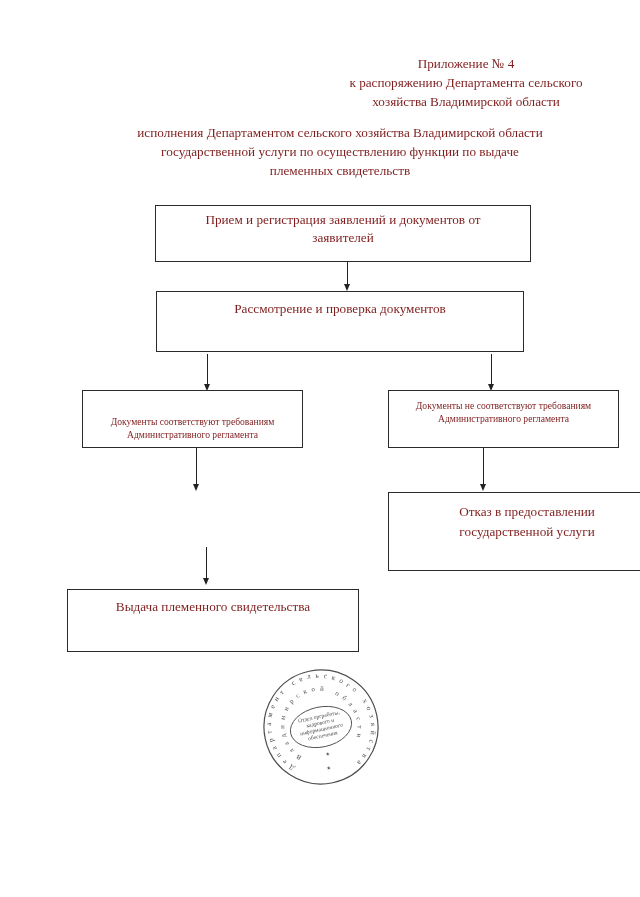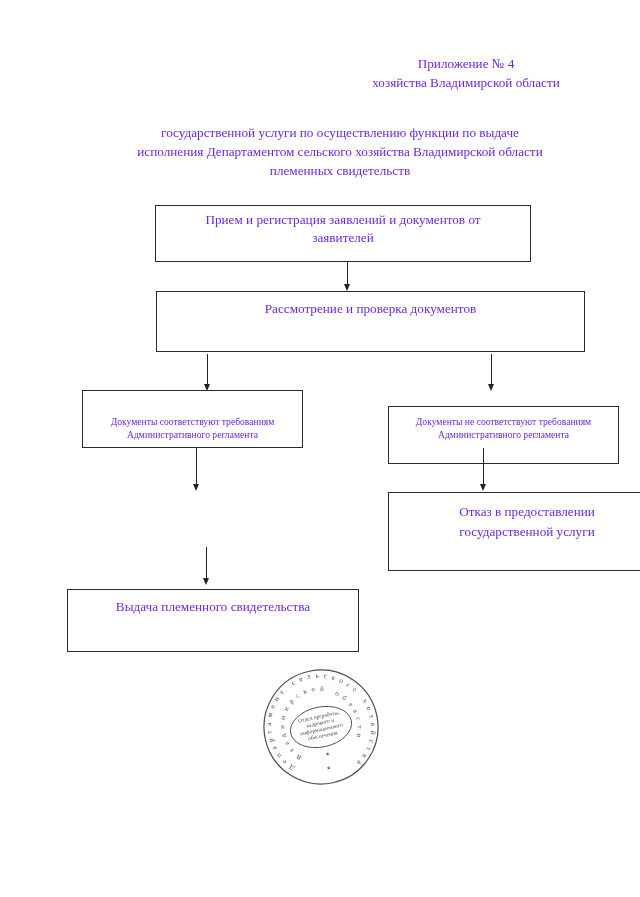--- a/index.html
+++ b/index.html
@@ -1,19 +1,19 @@
 <!DOCTYPE html>
 <html><head>
 <meta charset="utf-8">
 <style>
   html,body { margin:0; padding:0; background:#ffffff; }
   .page {
     position:relative; width:640px; height:897px; background:#ffffff;
     font-family:"Liberation Serif", "DejaVu Serif", serif;
-    color:#6d28d9; overflow:hidden;
+    color:#7f1d1d; overflow:hidden;
   }
   .hdr {
     position:absolute; left:300px; top:54px; width:332px;
     text-align:center; font-size:13.2px; line-height:19px;
   }
   .ttl {
     position:absolute; left:40px; top:123px; width:600px;
     text-align:center; font-size:13.2px; line-height:19px;
   }
   .fbox {
@@ -35,41 +35,42 @@
   .stamp svg { width:100%; height:100%; }
   .stamp text { font-family:"Liberation Serif", "DejaVu Serif", serif; fill:#4d4d4d; }
 </style>
 </head>
 <body>
 
 <div class="page">
 
   <div class="hdr">
     <div>Приложение № 4</div>
+    <div>к распоряжению Департамента сельского</div>
     <div>хозяйства Владимирской области</div>
   </div>
 
   <div class="ttl">
+    <div>исполнения Департаментом сельского хозяйства Владимирской области</div>
     <div>государственной услуги по осуществлению функции по выдаче</div>
-    <div>исполнения Департаментом сельского хозяйства Владимирской области</div>
     <div>племенных свидетельств</div>
   </div>
 
   <div class="fbox" style="left:155px; top:205px; width:376px; height:57px; padding:5px 30px 4px;">Прием и регистрация заявлений и документов от заявителей</div>
 
   <div class="arrow" style="left:343px; top:262px; height:29px;"></div>
 
-  <div class="fbox" style="left:156px; top:291px; width:429px; height:61px; padding:8px 20px 0;">Рассмотрение и проверка документов</div>
+  <div class="fbox" style="left:156px; top:291px; width:368px; height:61px; padding:8px 20px 0;">Рассмотрение и проверка документов</div>
 
   <div class="arrow" style="left:203px; top:354px; height:37px;"></div>
   <div class="arrow" style="left:487px; top:354px; height:37px;"></div>
 
   <div class="fbox small" style="left:82px; top:390px; width:221px; height:58px; padding:24px 14px 0;">Документы соответствуют требованиям Административного регламента</div>
 
-  <div class="fbox small" style="left:388px; top:390px; width:231px; height:58px; padding:8px 10px 0;margin-top:16px;">Документы не соответствуют требованиям Административного регламента</div>
+  <div class="fbox small" style="left:388px; top:390px; width:231px; height:58px; padding:8px 10px 0;">Документы не соответствуют требованиям Административного регламента</div>
 
   <div class="arrow" style="left:192px; top:448px; height:43px;"></div>
   <div class="arrow" style="left:479px; top:448px; height:43px;"></div>
 
 
   <div class="fbox" style="left:388px; top:492px; width:278px; height:79px; padding:9px 28px 0; line-height:20px;">Отказ в предоставлении государственной услуги</div>
 
   <div class="arrow" style="left:202px; top:547px; height:38px;"></div>
 
   <div class="fbox" style="left:67px; top:589px; width:292px; height:63px; padding:8px 20px 12px;">Выдача племенного свидетельства</div>

